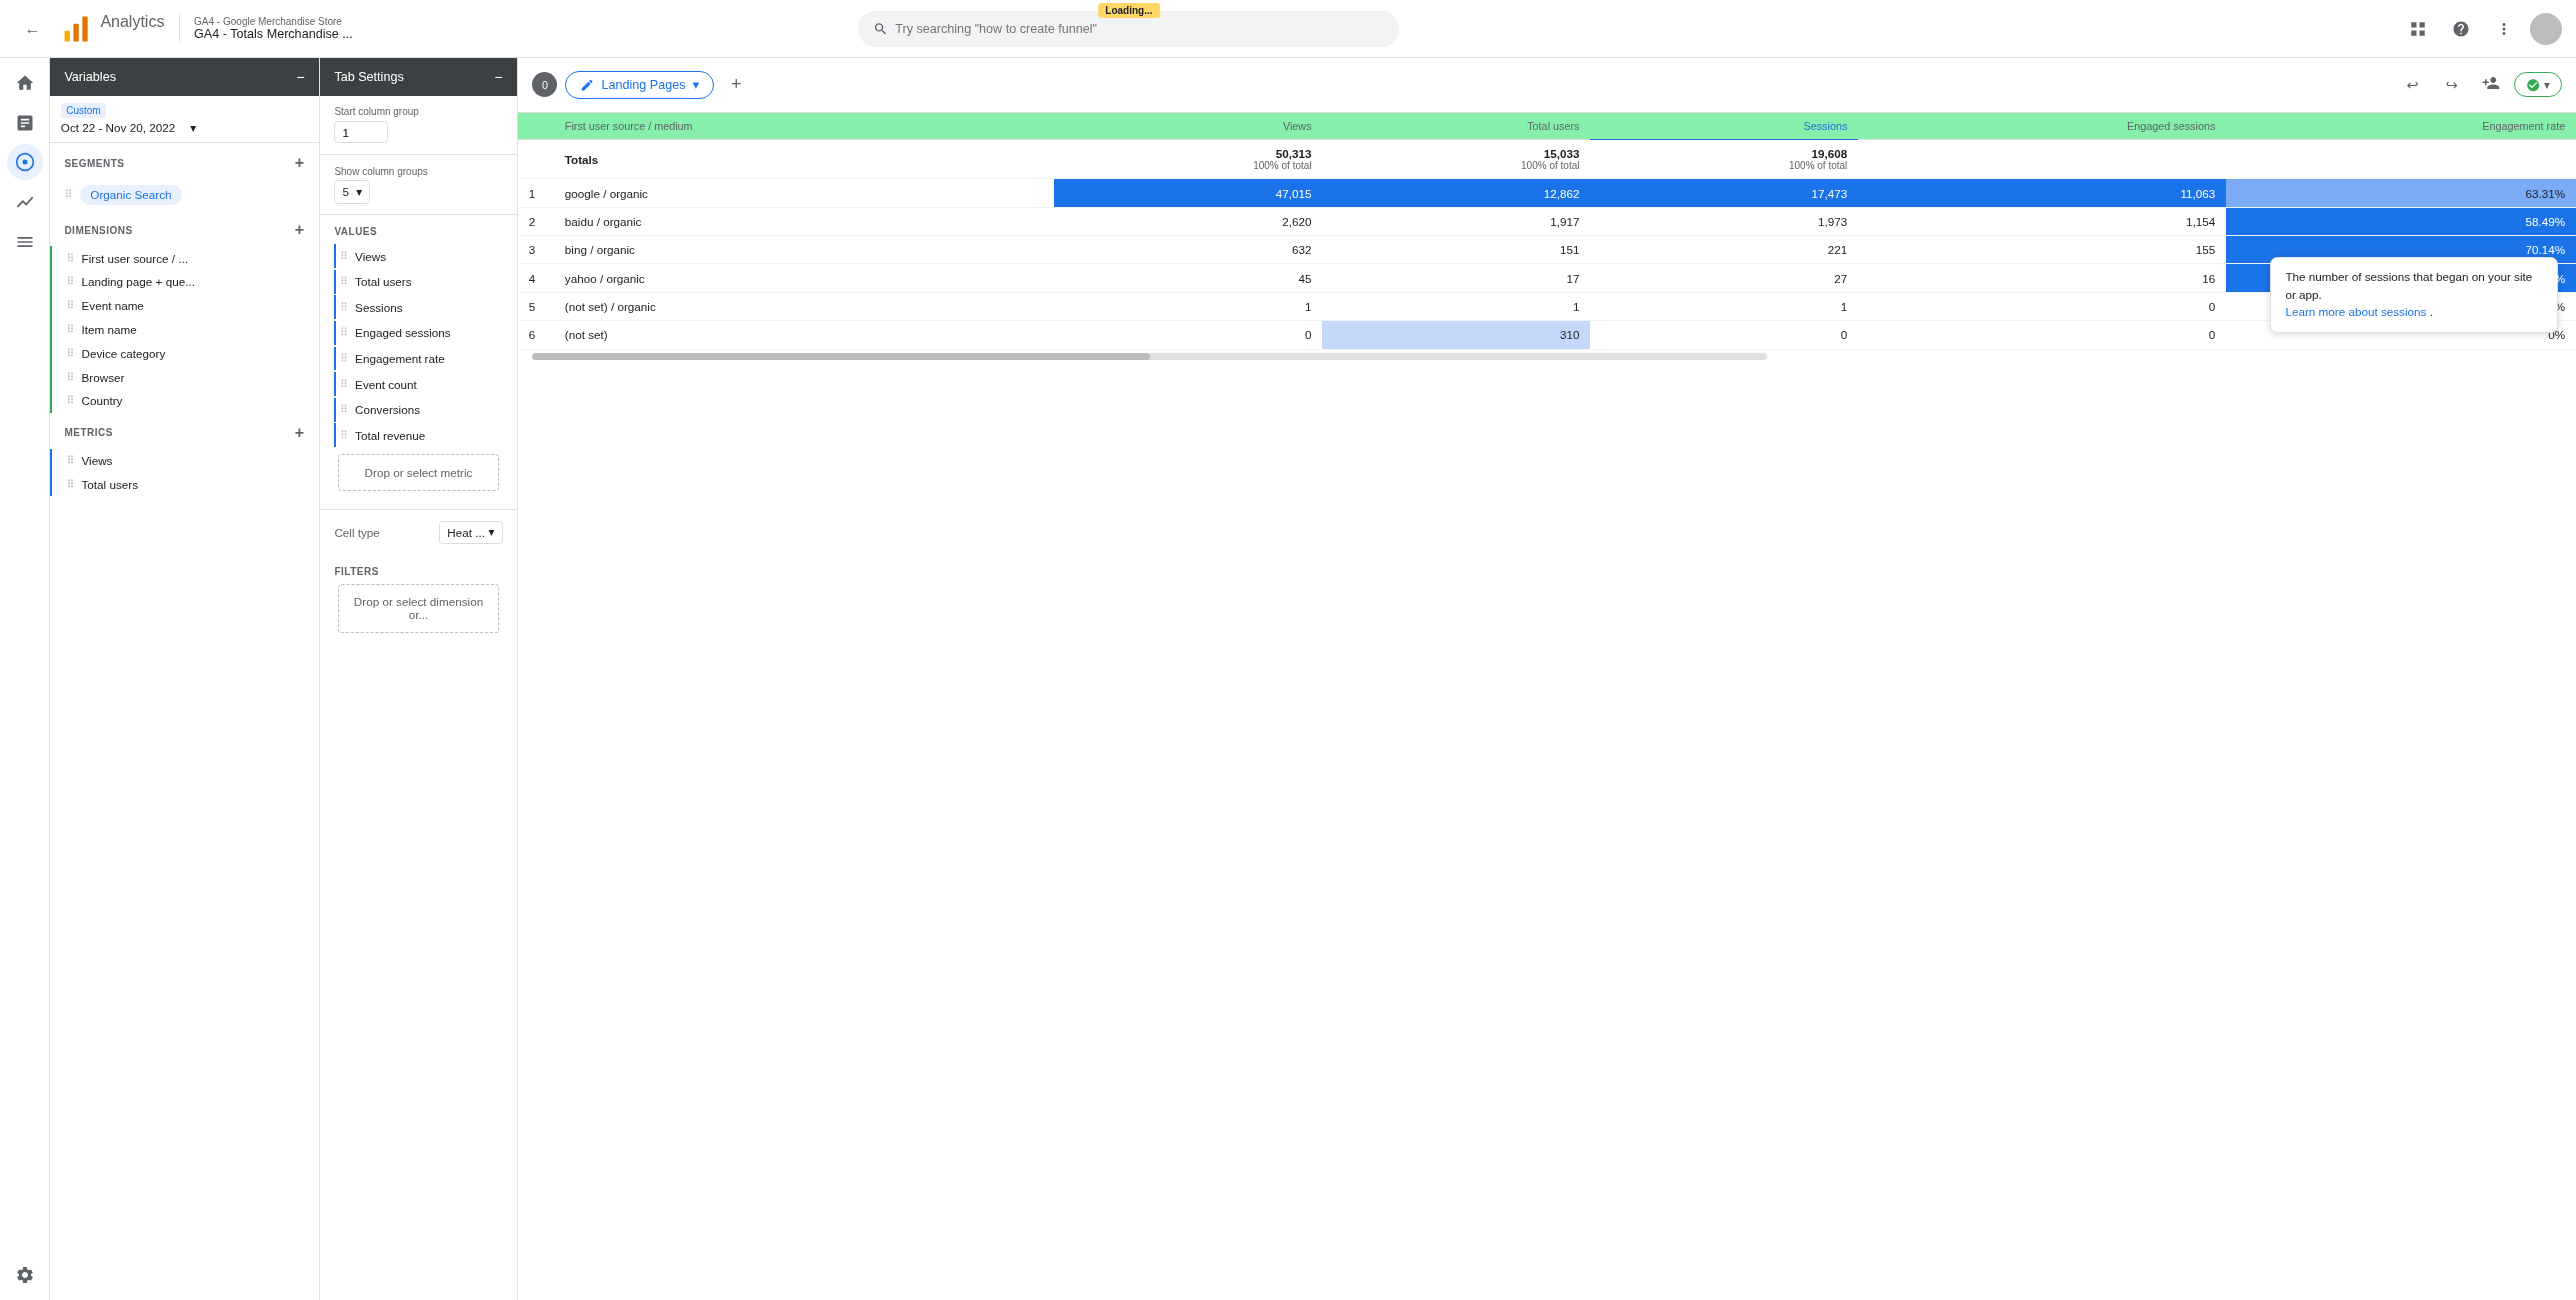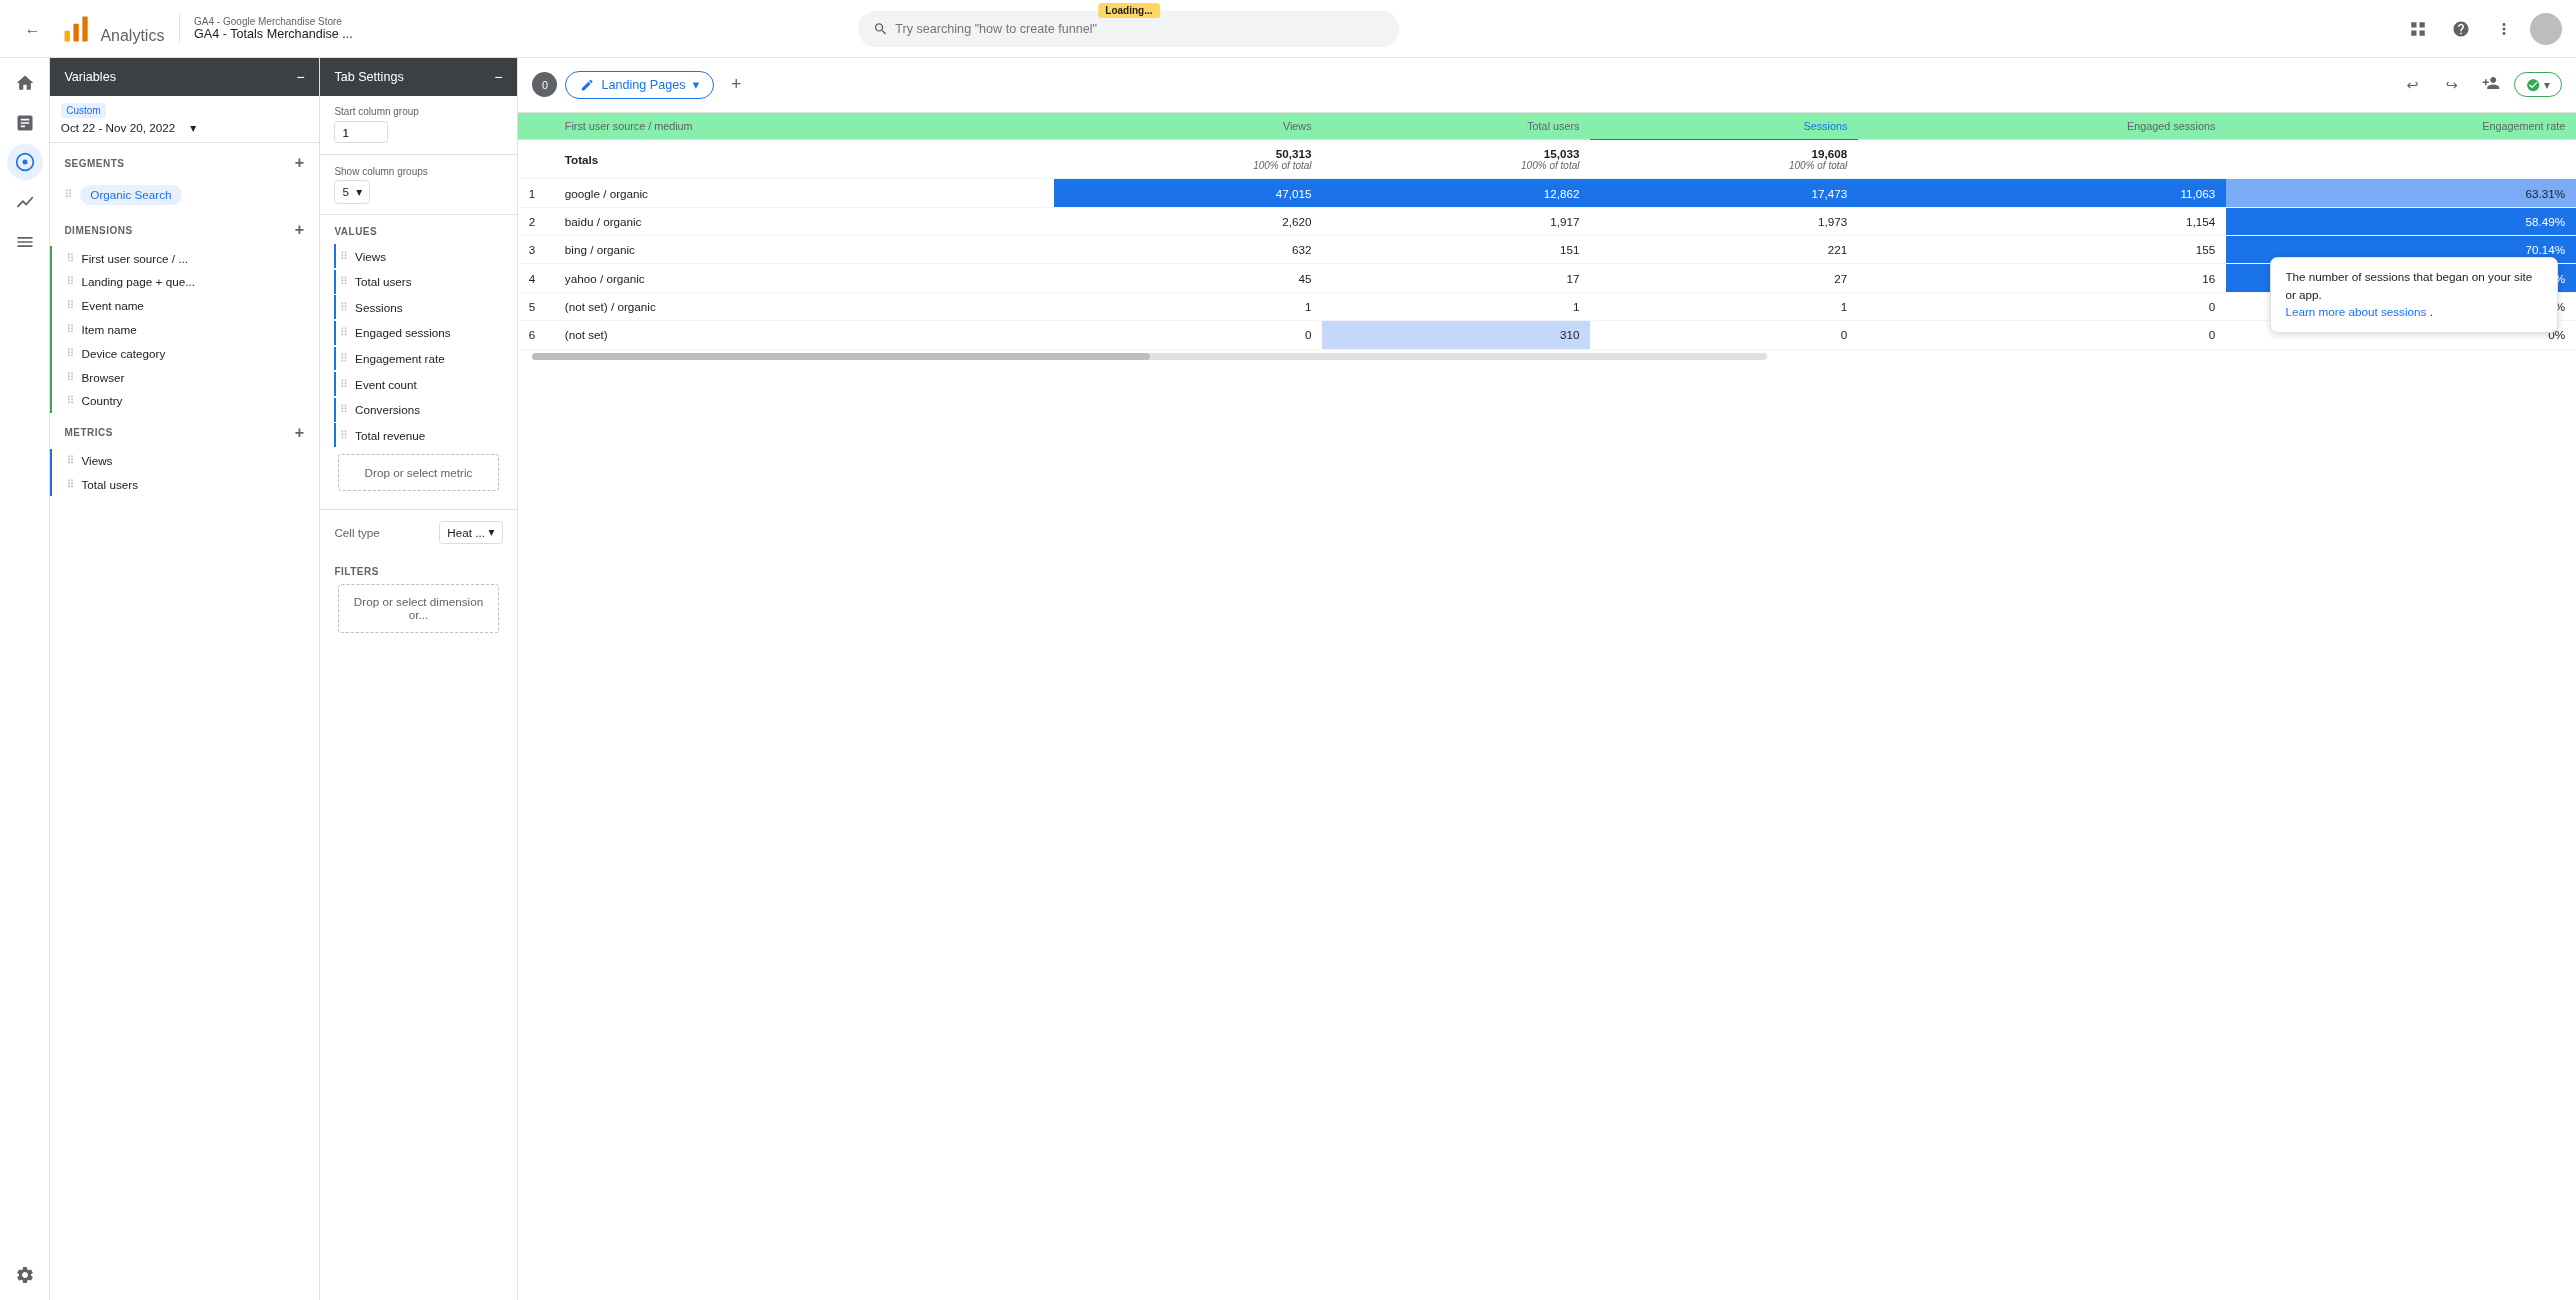--- a/index.html
+++ b/index.html
@@ -5,21 +5,21 @@
     * { box-sizing: border-box; margin: 0; padding: 0; }
     body { font-family: 'Google Sans', Arial, sans-serif; font-size: 11.7px; background: #f8f9fa; color: #202124; overflow: hidden; }
 
     
     .topbar {
       display: flex; align-items: center; height: 58px;
       background: #fff; border-bottom: 0.9px solid #e0e0e0;
       padding: 0 14.4px; gap: 10.8px; position: relative; z-index: 100;
     }
     .topbar-back { color: #5f6368; cursor: pointer; font-size: 18px; }
-    .topbar-logo { display: flex; align-items: flex-end; gap: 7.2px; }
+    .topbar-logo { display: flex; align-items: flex-start; gap: 7.2px; }
     .topbar-app-name { font-size: 16px; color: #5f6368; font-weight: 400; }
     .topbar-divider { width: 0.9px; height: 29px; background: #e0e0e0; margin: 0 3.6px; }
     .topbar-property { display: flex; flex-direction: column; }
     .topbar-property-sub { font-size: 10px; color: #5f6368; }
     .topbar-property-name { font-size: 12.6px; color: #202124; }
     .topbar-search {
       flex: 1; max-width: 541px; height: 36px;
       background: #f1f3f4; border-radius: 21.6px;
       display: flex; align-items: center; padding: 0 14.4px; gap: 7.2px;
       margin: 0 auto; position: relative;
@@ -196,21 +196,21 @@
 
     .segment-header-row th {
       background: #fff; padding: 5.4px 10.8px;
       font-size: 10.8px; font-weight: 500; color: #5f6368;
       text-align: left;
     }
 
     .totals-row td {
       font-weight: 600; background: #fff;
     }
-    .totals-sub { font-size: 10px; color: #5f6368; font-weight: 400; display: block; font-style: italic; }
+    .totals-sub { font-size: 10px; color: #5f6368; font-weight: 400; display: block; }
 
     .row-num { color: #5f6368; font-size: 10.8px; }
 
     
     .tooltip-box {
       position: absolute; top: 144px; right: 18px;
       background: #fff; border: 0.9px solid #e0e0e0;
       border-radius: 7.2px; padding: 10.8px 14.4px;
       max-width: 288px; box-shadow: 0 1.8px 7.2px rgba(0,0,0,0.15);
       z-index: 50; font-size: 11.7px; color: #202124; line-height: 1.5;

